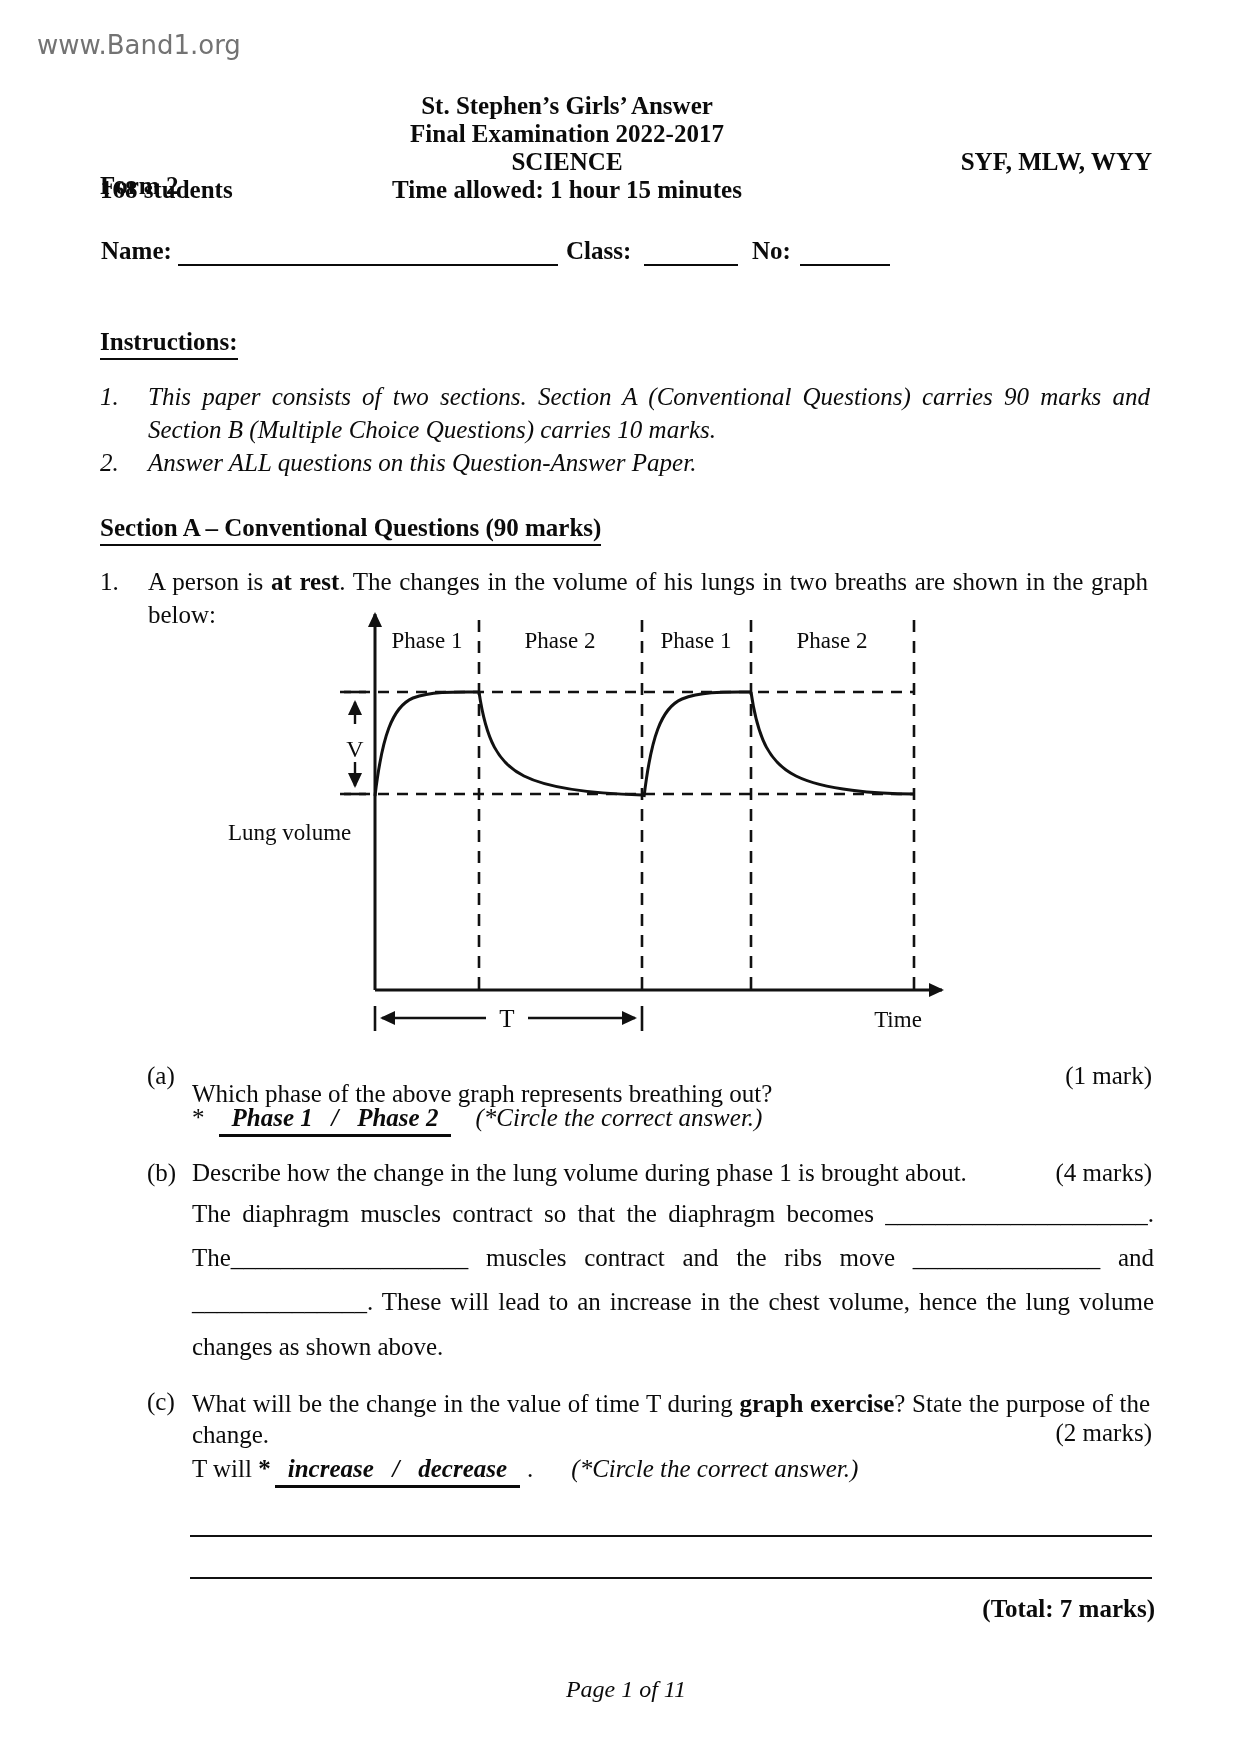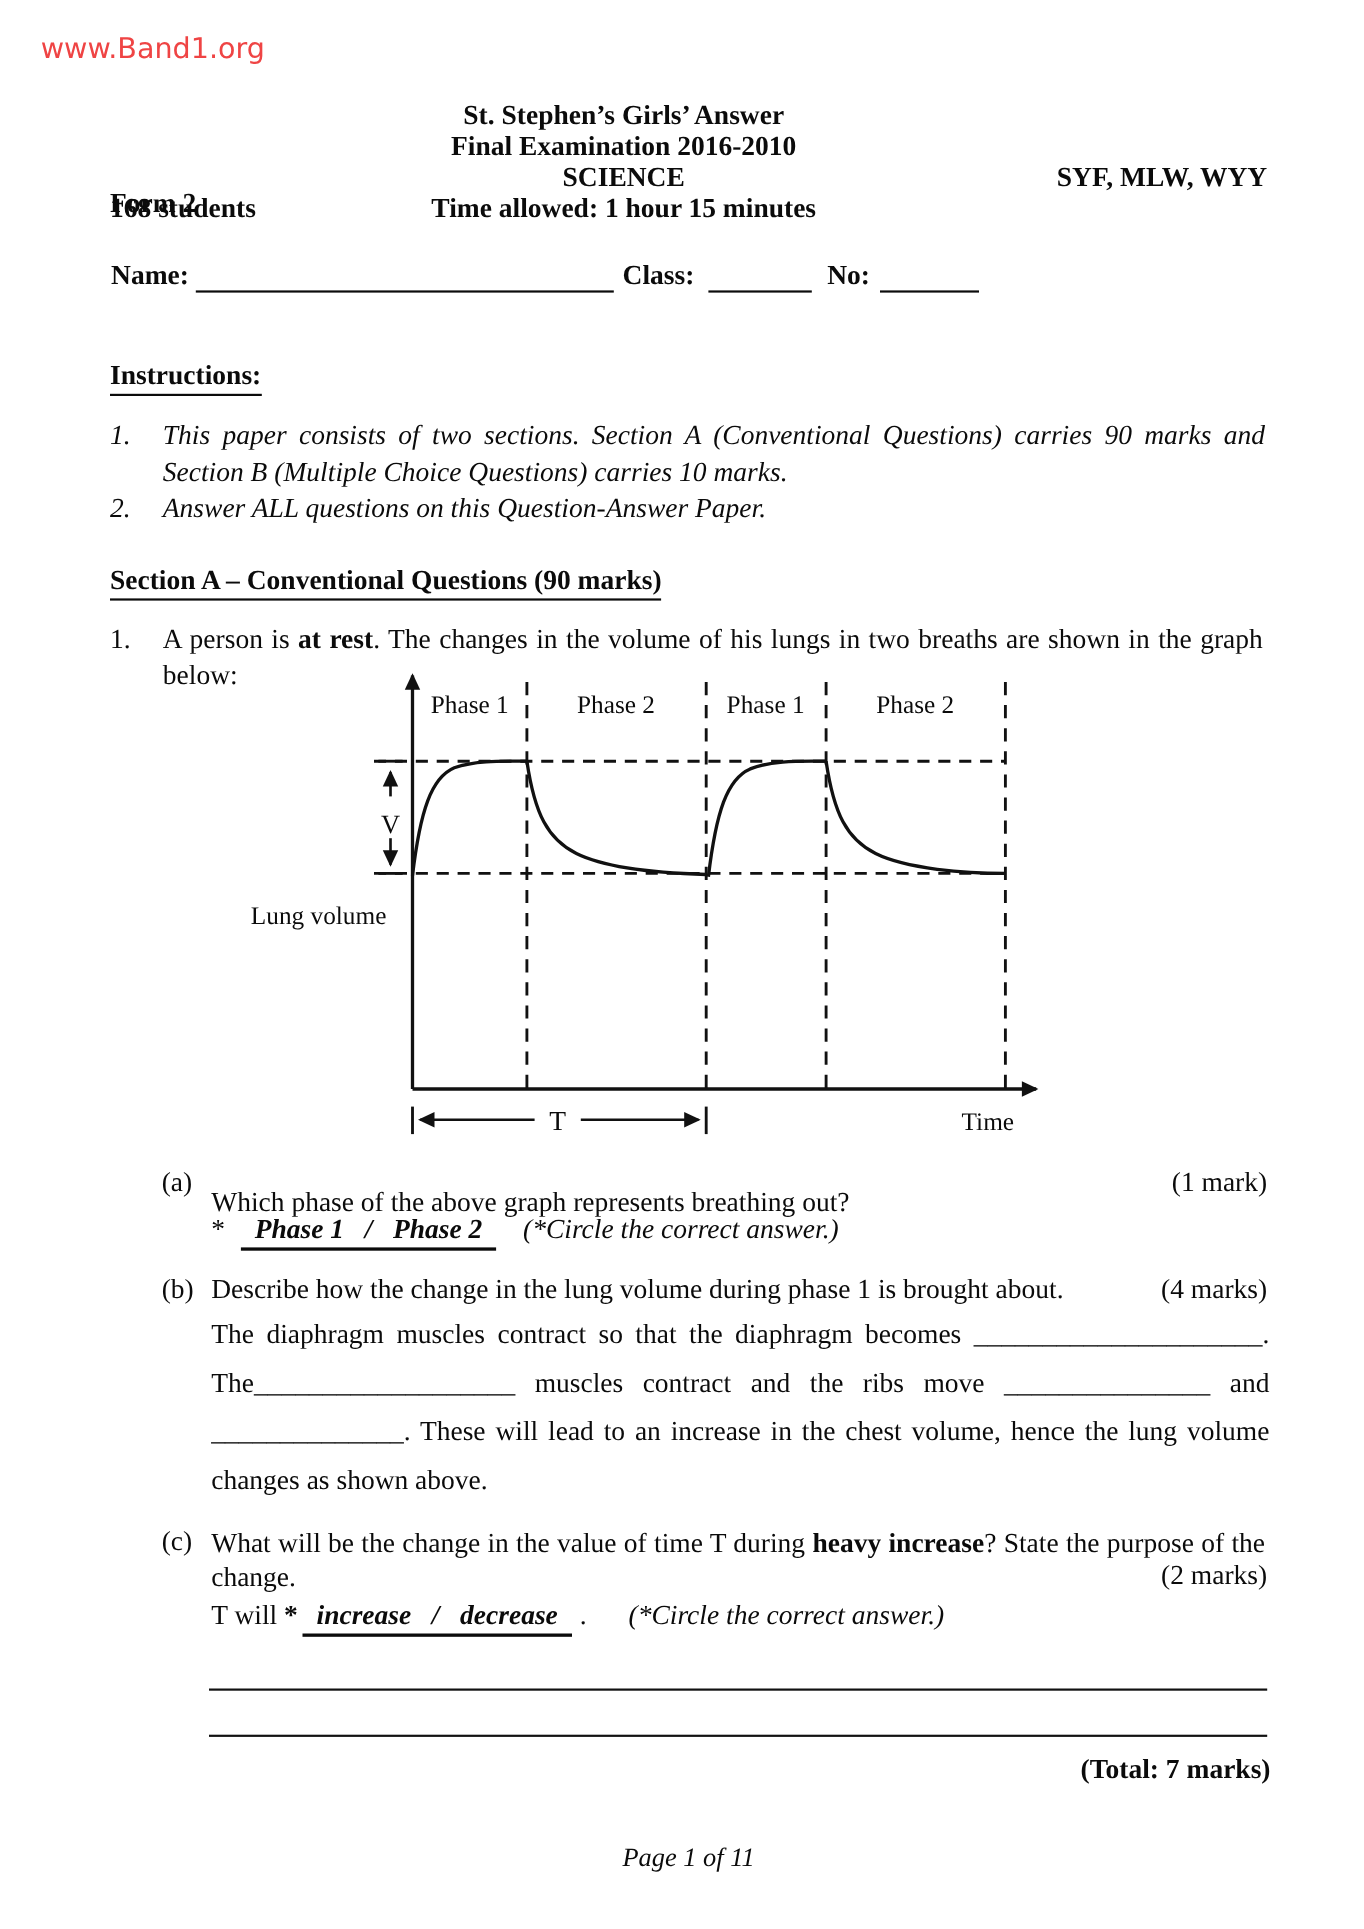--- a/index.html
+++ b/index.html
@@ -8,36 +8,36 @@
   .abs{position:absolute;}
   .b{font-weight:bold;}
   .i{font-style:italic;}
   .bi{font-weight:bold;font-style:italic;}
   .fs25{font-size:25px;line-height:28px;}
   .center{text-align:center;}
   .just{text-align:justify;text-align-last:justify;}
   .uline-head{border-bottom:2.6px solid #0b0b0b;padding-bottom:2px;display:inline-block;}
   .blankline{position:absolute;height:0;border-top:2.4px solid #0b0b0b;}
   .ansline{position:absolute;height:0;border-top:2.6px solid #111;}
-  .watermark{font-family:"DejaVu Sans","Liberation Sans",sans-serif;font-size:26px;color:#ef4444;}
+  .watermark{font-family:"DejaVu Sans","Liberation Sans",sans-serif;font-size:26px;color:#737373;}
   .circle-ans{border-bottom:3px solid #0b0b0b;padding:0 13px 3px 13px;}
   .marks{position:absolute;right:88px;font-size:25px;}
   .qline{line-height:33px;}
   svg{position:absolute;left:0;top:0;pointer-events:none;}
   svg text{font-family:"Liberation Serif",serif;fill:#0b0b0b;}
 </style>
 </head>
 <body>
 
 <div class="page">
 
   <div class="abs watermark" style="left:37px;top:30px;">www.Band1.org</div>
 
   <div class="abs fs25 b center" style="left:0;top:92px;width:1134px;">St. Stephen’s Girls’ Answer</div>
-  <div class="abs fs25 b center" style="left:0;top:120px;width:1134px;">Final Examination 2016-2010</div>
+  <div class="abs fs25 b center" style="left:0;top:120px;width:1134px;">Final Examination 2022-2017</div>
   <div class="abs fs25 b center" style="left:0;top:148px;width:1134px;">SCIENCE</div>
   <div class="abs fs25 b center" style="left:0;top:176px;width:1134px;">Time allowed: 1 hour 15 minutes</div>
 
   <div class="abs fs25 b" style="left:100px;top:148px;margin-top:24px;">Form 2</div>
   <div class="abs fs25 b" style="left:100px;top:176px;">168 students</div>
   <div class="abs fs25 b" style="right:88px;top:148px;">SYF, MLW, WYY</div>
 
   <div class="abs fs25 b" style="left:101px;top:237px;">Name:</div>
   <div class="blankline" style="left:178px;top:264px;width:380px;"></div>
   <div class="abs fs25 b" style="left:566px;top:237px;text-align:right;">Class:</div>
@@ -123,21 +123,21 @@
   <div class="abs fs25" style="left:192px;top:1159px;">Describe how the change in the lung volume during phase 1 is brought about.</div>
   <div class="marks" style="top:1159px;">(4 marks)</div>
 
   <div class="abs fs25 just" style="left:192px;top:1200px;width:962px;">The diaphragm muscles contract so that the diaphragm becomes _____________________.</div>
   <div class="abs fs25 just" style="left:192px;top:1244px;width:962px;">The___________________ muscles contract and the ribs move _______________ and</div>
   <div class="abs fs25 just" style="left:192px;top:1288px;width:962px;">______________.  These will lead to an increase in the chest volume, hence the lung volume</div>
   <div class="abs fs25" style="left:192px;top:1333px;">changes as shown above.</div>
 
   <div class="abs fs25" style="left:147px;top:1388px;">(c)</div>
   <div class="abs fs25" style="left:192px;top:1388px;width:958px;">
-    <div class="just" style="line-height:31px;"><span>What will be the change in the value of time T during </span><span class="b">heavy increase</span><span>?  State the purpose of the</span></div>
+    <div class="just" style="line-height:31px;"><span>What will be the change in the value of time T during </span><span class="b">graph exercise</span><span>?  State the purpose of the</span></div>
     <div style="line-height:31px;">change.</div>
   </div>
   <div class="marks" style="top:1419px;">(2 marks)</div>
 
   <div class="abs fs25" style="left:192px;top:1455px;">
     <span>T will </span><span class="b">*</span><span class="bi circle-ans" style="margin-left:4px;">increase&nbsp;&nbsp;&nbsp;/&nbsp;&nbsp;&nbsp;decrease</span><span style="margin-left:7px;">.</span><span class="i" style="margin-left:38px;">(*Circle the correct answer.)</span>
   </div>
 
   <div class="ansline" style="left:190px;top:1535px;width:962px;"></div>
   <div class="ansline" style="left:190px;top:1577px;width:962px;"></div>

